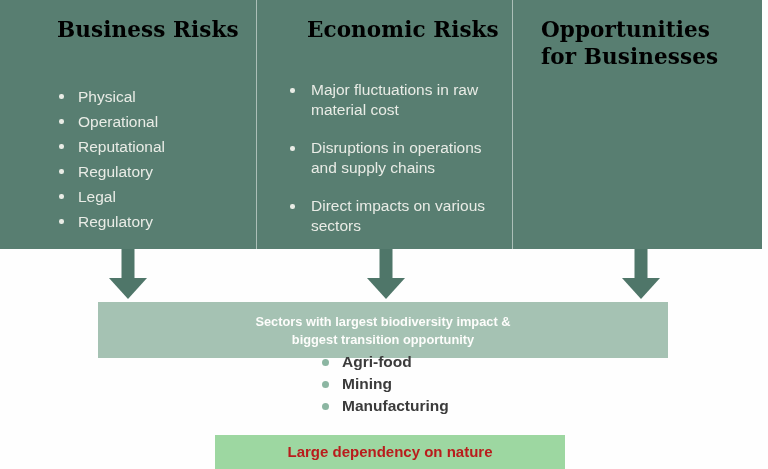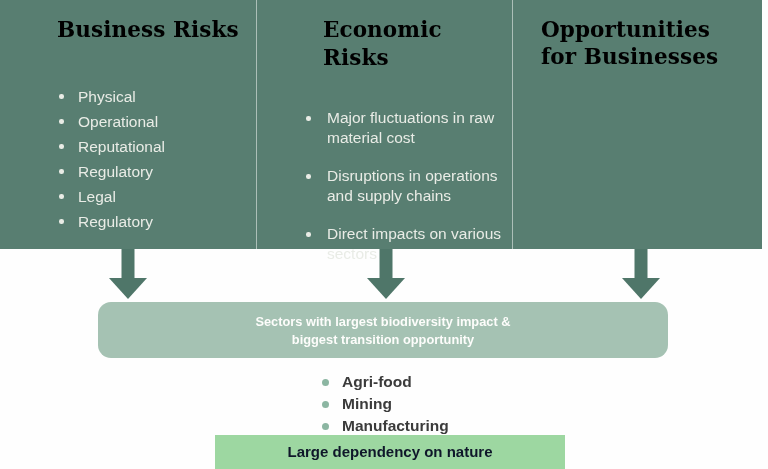--- a/index.html
+++ b/index.html
@@ -13,21 +13,21 @@
 
   
   .header {
     position: absolute; left: 0; top: 0;
     width: 762px; height: 249px;
     background: #587e71;
     display: flex;
   }
   .col { box-sizing: border-box; padding-top: 16px; }
   .col1 { width: 256px; padding-left: 57px; }
-  .col2 { width: 256px; padding-left: 66px; border-left: 1px solid rgba(255,255,255,0.5); }
+  .col2 { width: 256px; padding-left: 50px; border-left: 1px solid rgba(255,255,255,0.5); }
   .col3 { width: 250px; padding-left: 28px; border-left: 1px solid rgba(255,255,255,0.5); }
 
   .col h2 {
     margin: 0;
     font-family: "DejaVu Serif", serif;
     font-weight: bold;
     font-size: 21.5px;
     line-height: 28px;
     color: #000000;
     letter-spacing: 0.1px;
@@ -64,48 +64,47 @@
 
   
   .sectors-box {
     position: absolute; left: 98px; top: 302px;
     width: 570px; height: 56px;
     background: #a5c2b3;
     color: #fdfdfb;
     text-align: center;
     box-sizing: border-box;
     padding-top: 11px;
-    border-radius: 13px;
   }
   .sectors-box .sb-line {
     font-size: 13.5px; font-weight: bold; line-height: 17.5px;
     transform: scaleX(0.95);
   }
 
   
   .key-list {
-    position: absolute; left: 322px; top: 371px;
+    position: absolute; left: 322px; top: 351px;
     list-style: none; margin: 0; padding: 0;
   }
   .key-list li {
     position: relative; padding-left: 20px;
     line-height: 22px; font-size: 15.5px; font-weight: bold;
     color: #3b3b3b;
   }
   .key-list .dot {
     top: 8px; width: 7px; height: 7px;
     background: #8cb6a2;
   }
 
   
   .dependency-box {
     position: absolute; left: 215px; top: 435px;
     width: 350px; height: 34px;
     background: #9dd7a1;
-    color: #0f172a;
+    color: #b91c1c;
     font-size: 15px; font-weight: bold;
     line-height: 34px; text-align: center;
   }
 </style>
 </head>
 <body>
 
 <div class="canvas">
 
   <div class="header">

